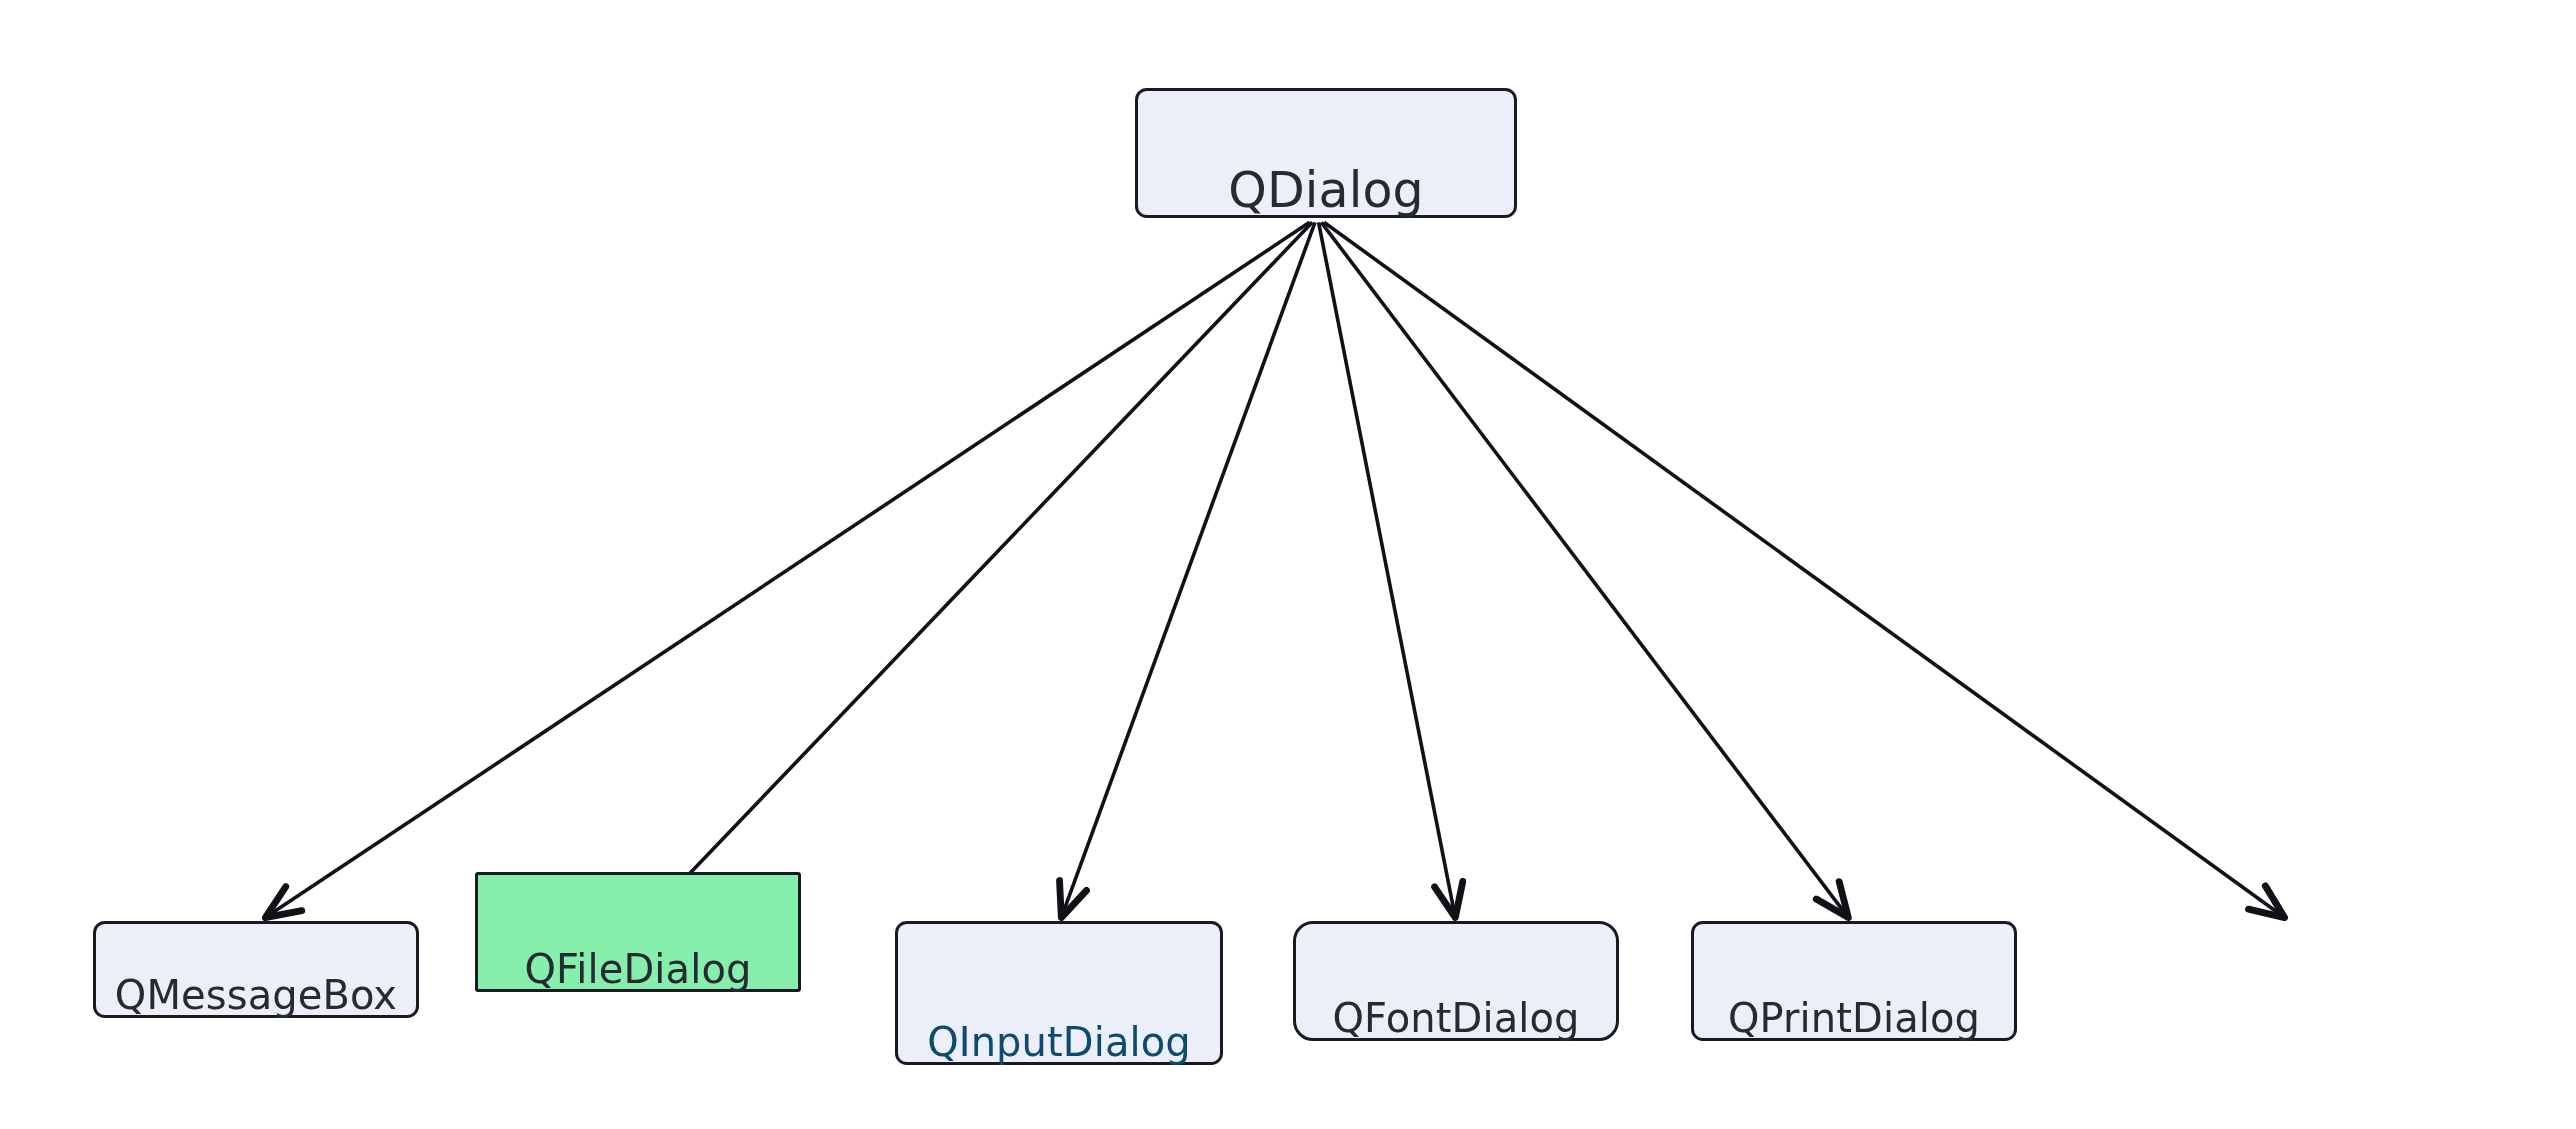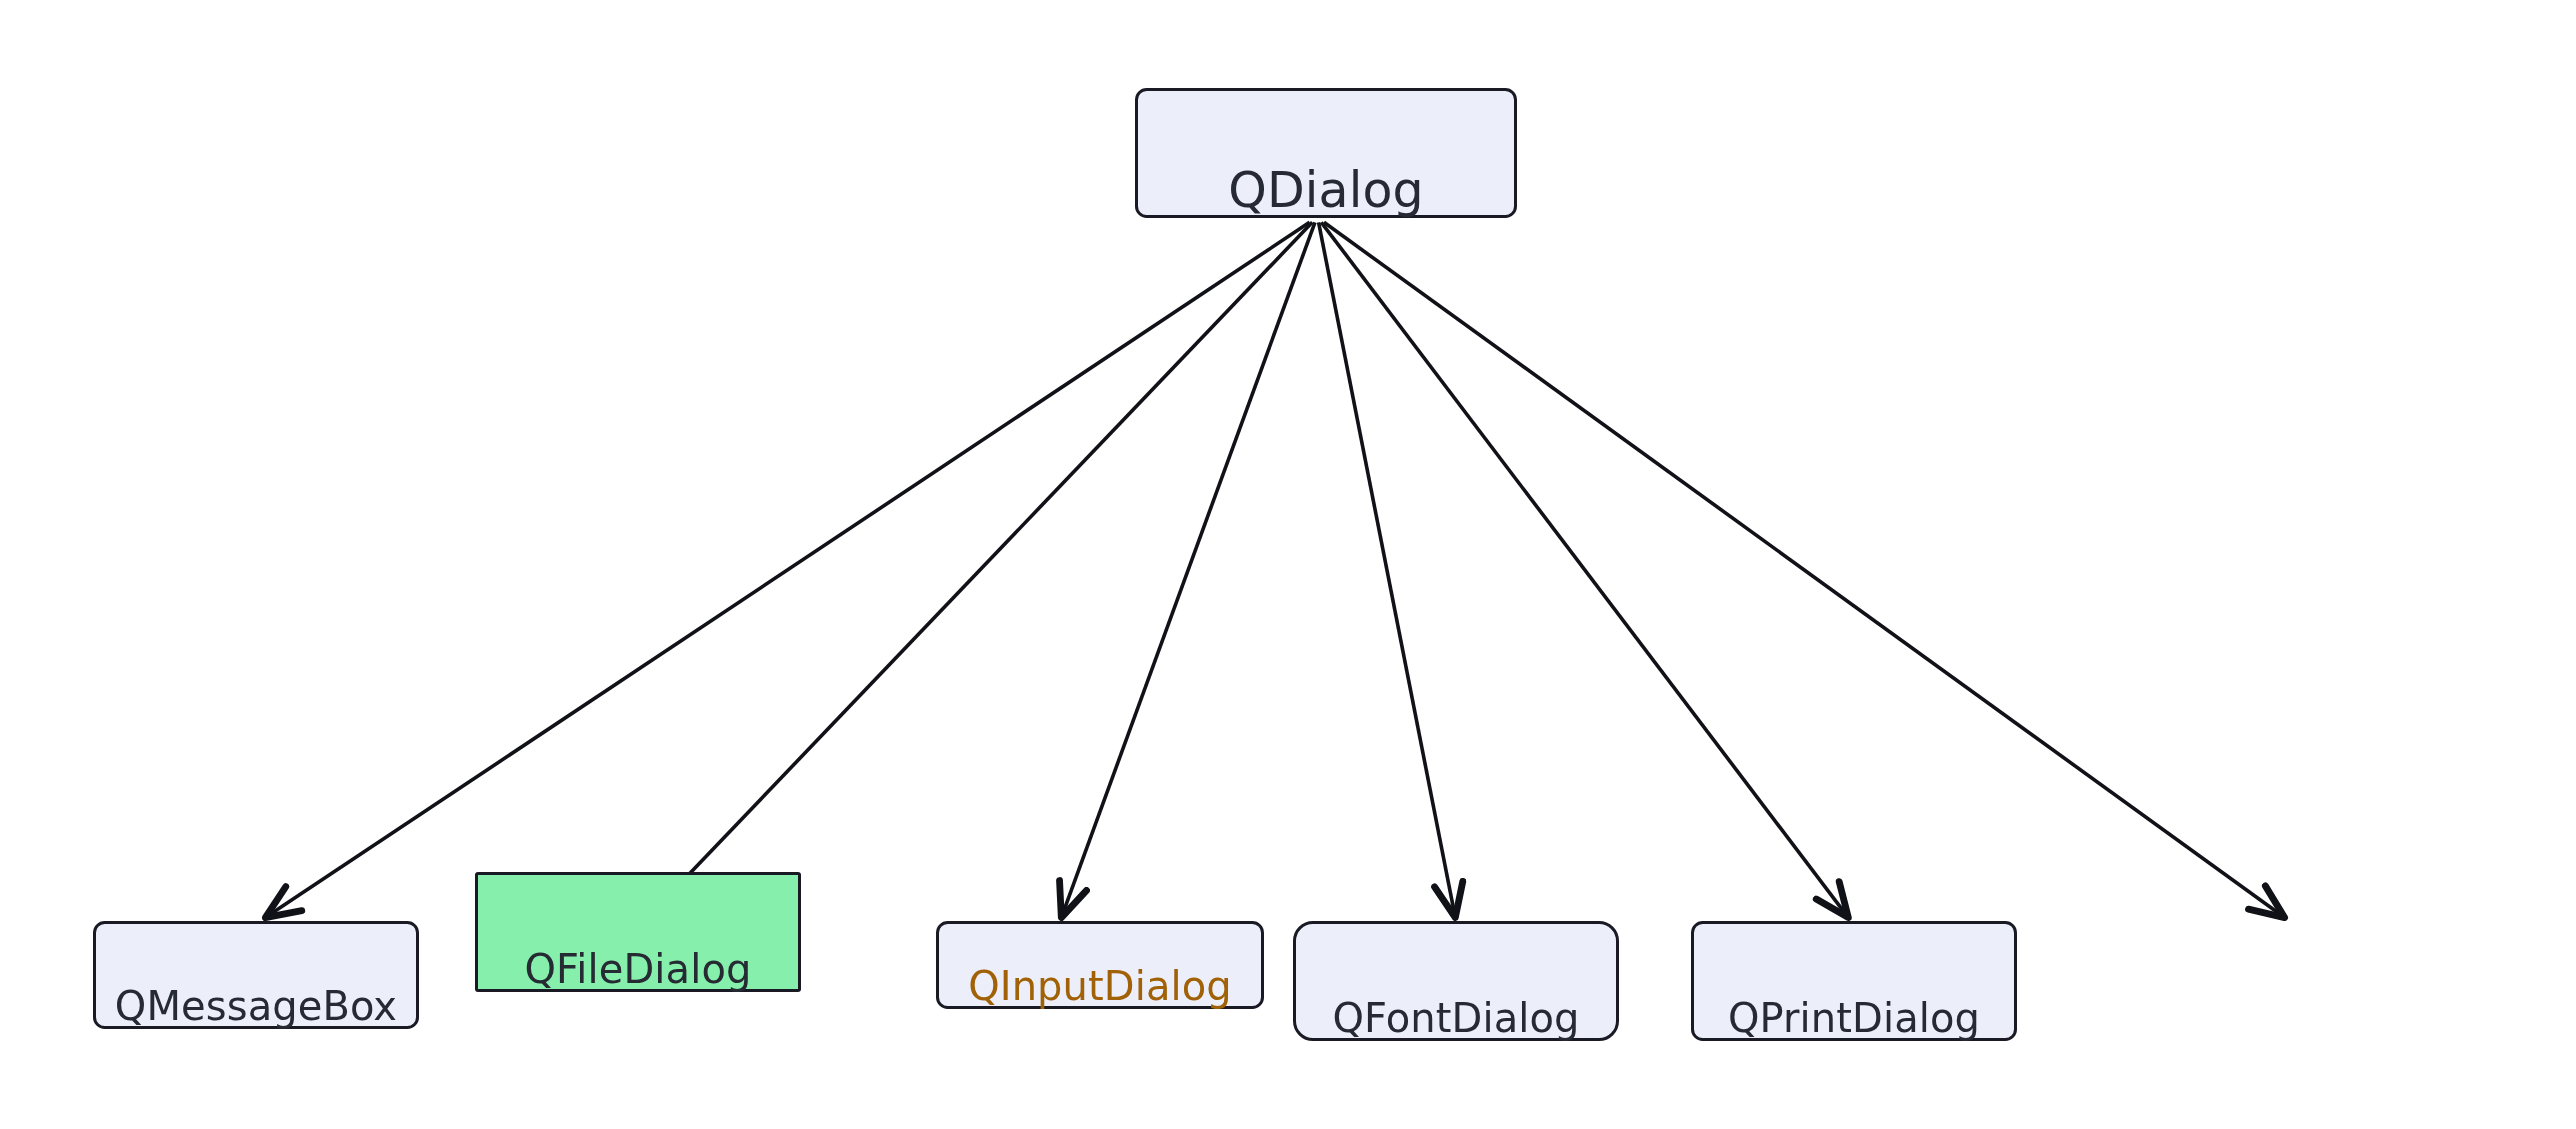--- a/index.html
+++ b/index.html
@@ -69,29 +69,29 @@
         <line x1="1466" y1="247" x2="1618" y2="1020" marker-end="url(#arrow-open)"></line>
         <line x1="1469" y1="247" x2="2055" y2="1020" marker-end="url(#arrow-open)"></line>
         <line x1="1472" y1="247" x2="2540" y2="1020" marker-end="url(#arrow-open)"></line>
       </g>
   </svg>
 
   <div class="node node-root" style="left: 1135px; top: 88px; width: 382px; height: 130px; font-size: 49px; background: rgb(236, 239, 250); border-color: rgb(25, 26, 36); border-width: 3.6px; border-radius: 11.7px; color: rgb(37, 42, 51);">
     <span class="node-label">QDialog</span>
   </div>
 
-  <div class="node node-child" style="left: 93px; top: 921px; width: 326px; height: 108px; font-size: 40px; background: rgb(236, 239, 250); border-color: rgb(25, 26, 36); border-width: 3.6px; border-radius: 11.7px; color: rgb(37, 42, 51);">
+  <div class="node node-child" style="left: 93px; top: 921px; width: 326px; height: 97px; font-size: 40px; background: rgb(236, 239, 250); border-color: rgb(25, 26, 36); border-width: 3.6px; border-radius: 11.7px; color: rgb(37, 42, 51);">
     <span class="node-label">QMessageBox</span>
   </div>
 
   <div class="node node-child" style="left: 475px; top: 872px; width: 326px; height: 120px; font-size: 40px; background: #86efac; border-color: rgb(25, 26, 36); border-width: 3.6px; border-radius: 3px; color: rgb(37, 42, 51);">
     <span class="node-label">QFileDialog</span>
   </div>
 
-  <div class="node node-child" style="left: 895px; top: 921px; width: 328px; height: 88px; font-size: 40px; background: rgb(236, 239, 250); border-color: rgb(25, 26, 36); border-width: 3.6px; border-radius: 11.7px; color: #a16207; margin-left: 41px;">
+  <div class="node node-child" style="left: 895px; top: 921px; width: 328px; height: 144px; font-size: 40px; background: rgb(236, 239, 250); border-color: rgb(25, 26, 36); border-width: 3.6px; border-radius: 11.7px; color: #0c4a6e;">
     <span class="node-label">QInputDialog</span>
   </div>
 
   <div class="node node-child" style="left: 1293px; top: 921px; width: 326px; height: 120px; font-size: 40px; background: rgb(236, 239, 250); border-color: rgb(25, 26, 36); border-width: 3.6px; border-radius: 20px; color: rgb(37, 42, 51);">
     <span class="node-label">QFontDialog</span>
   </div>
 
   <div class="node node-child" style="left: 1691px; top: 921px; width: 326px; height: 120px; font-size: 40px; background: rgb(236, 239, 250); border-color: rgb(25, 26, 36); border-width: 3.6px; border-radius: 11.7px; color: rgb(37, 42, 51);">
     <span class="node-label">QPrintDialog</span>
   </div>

